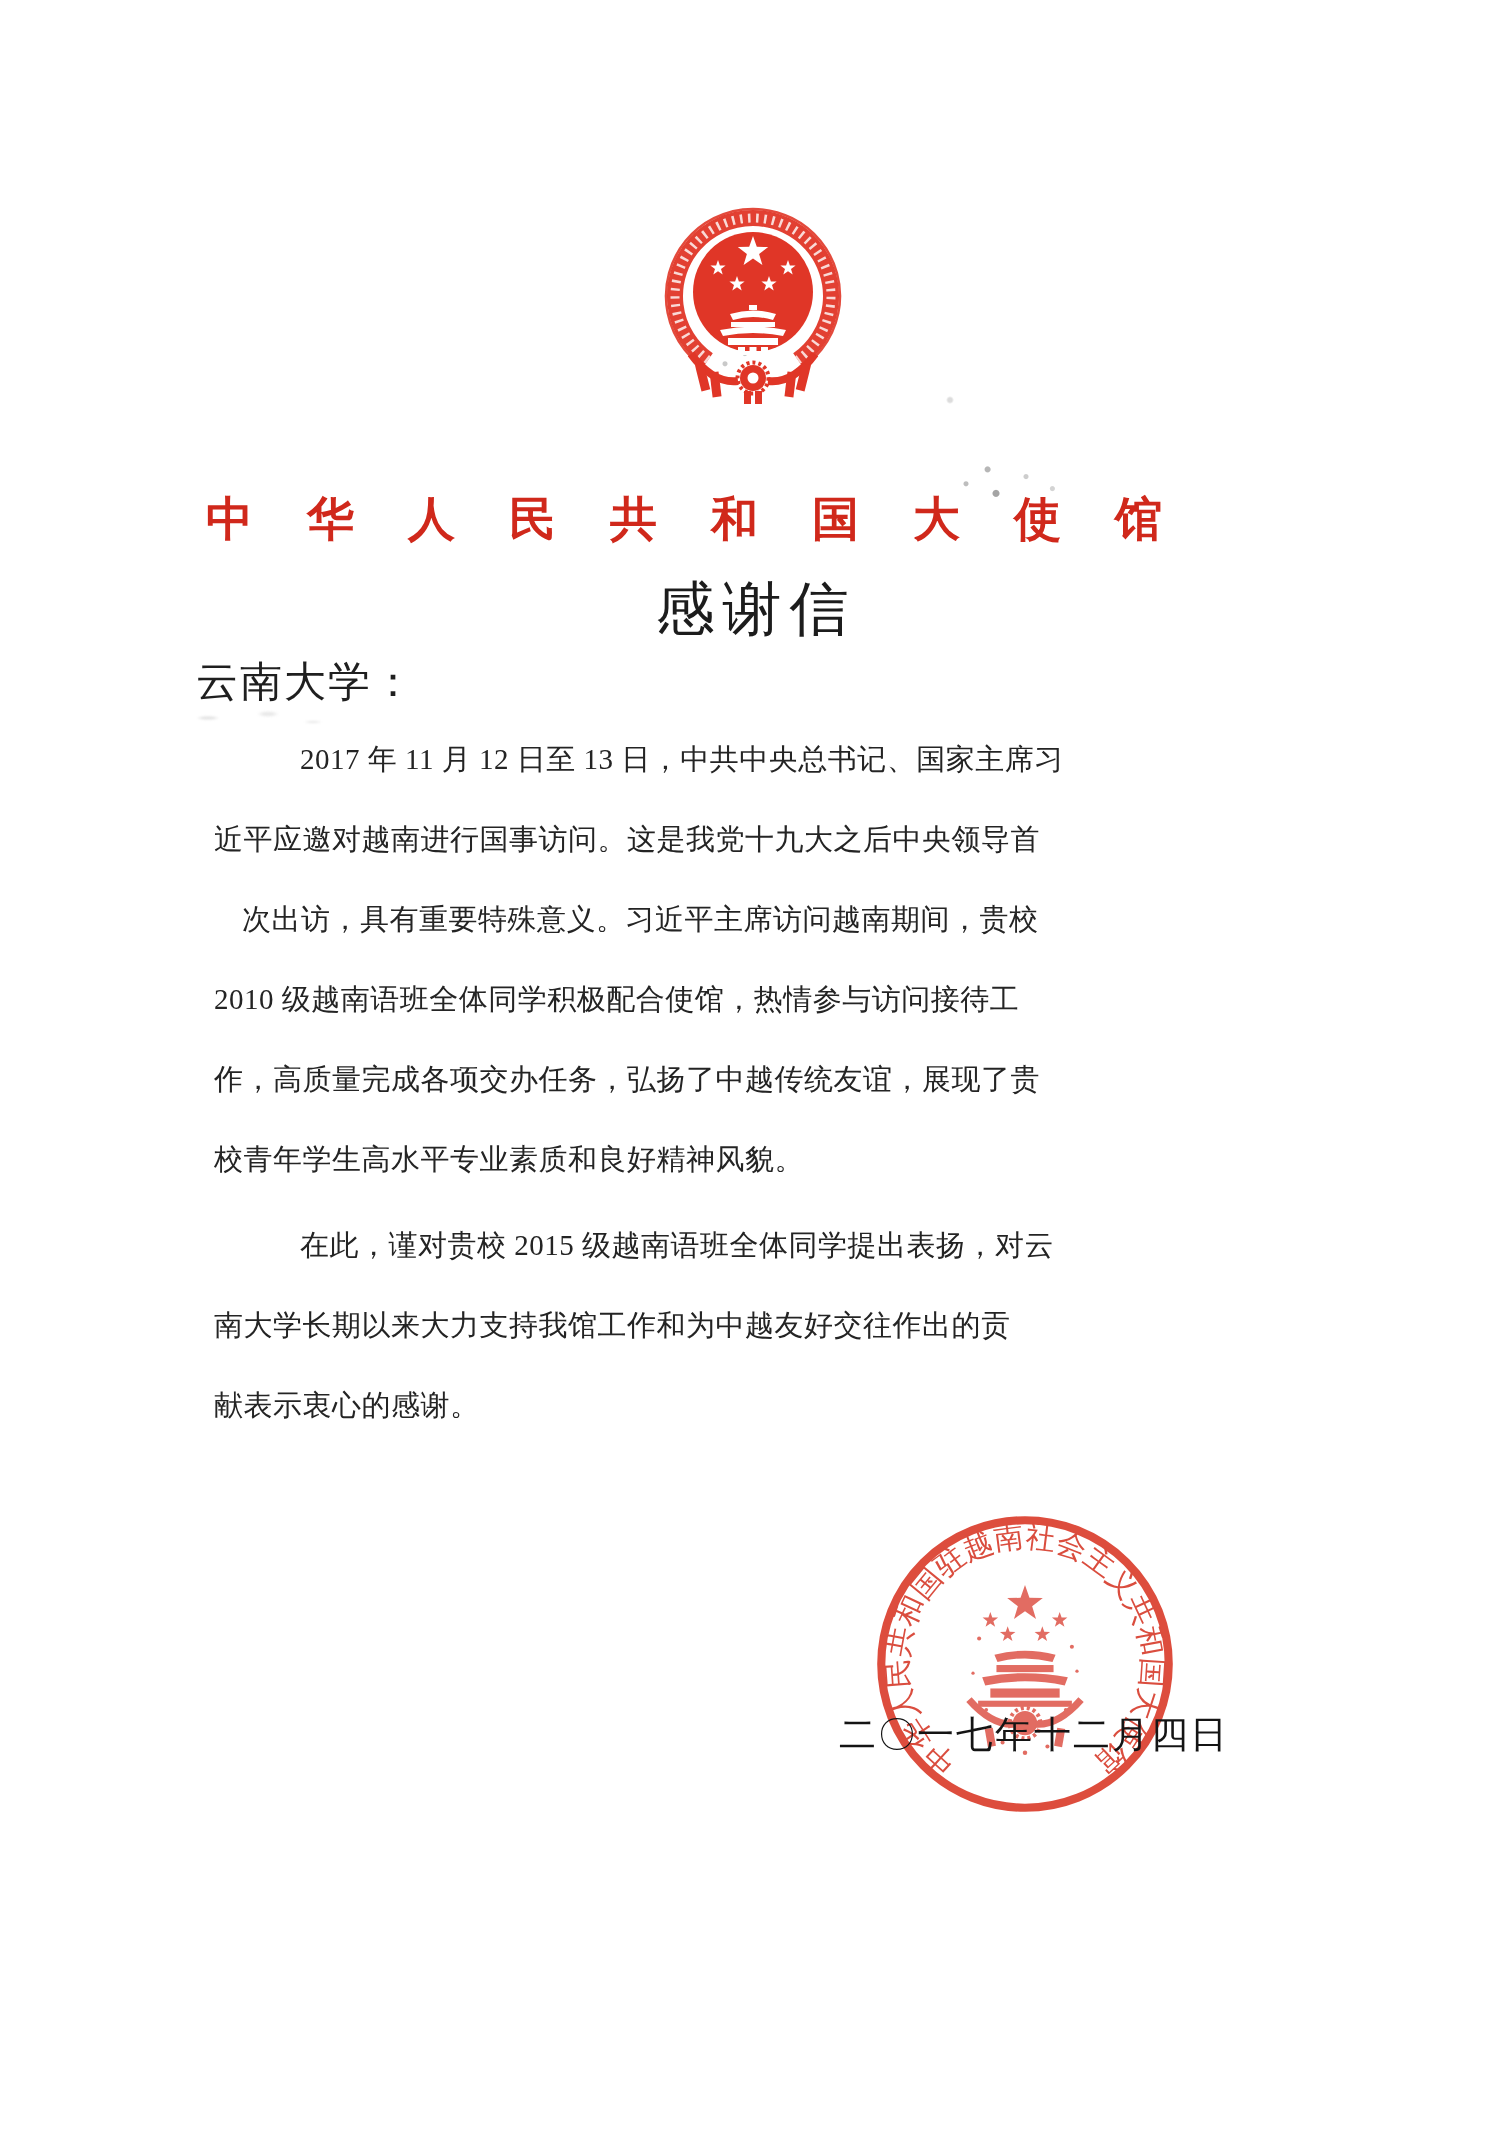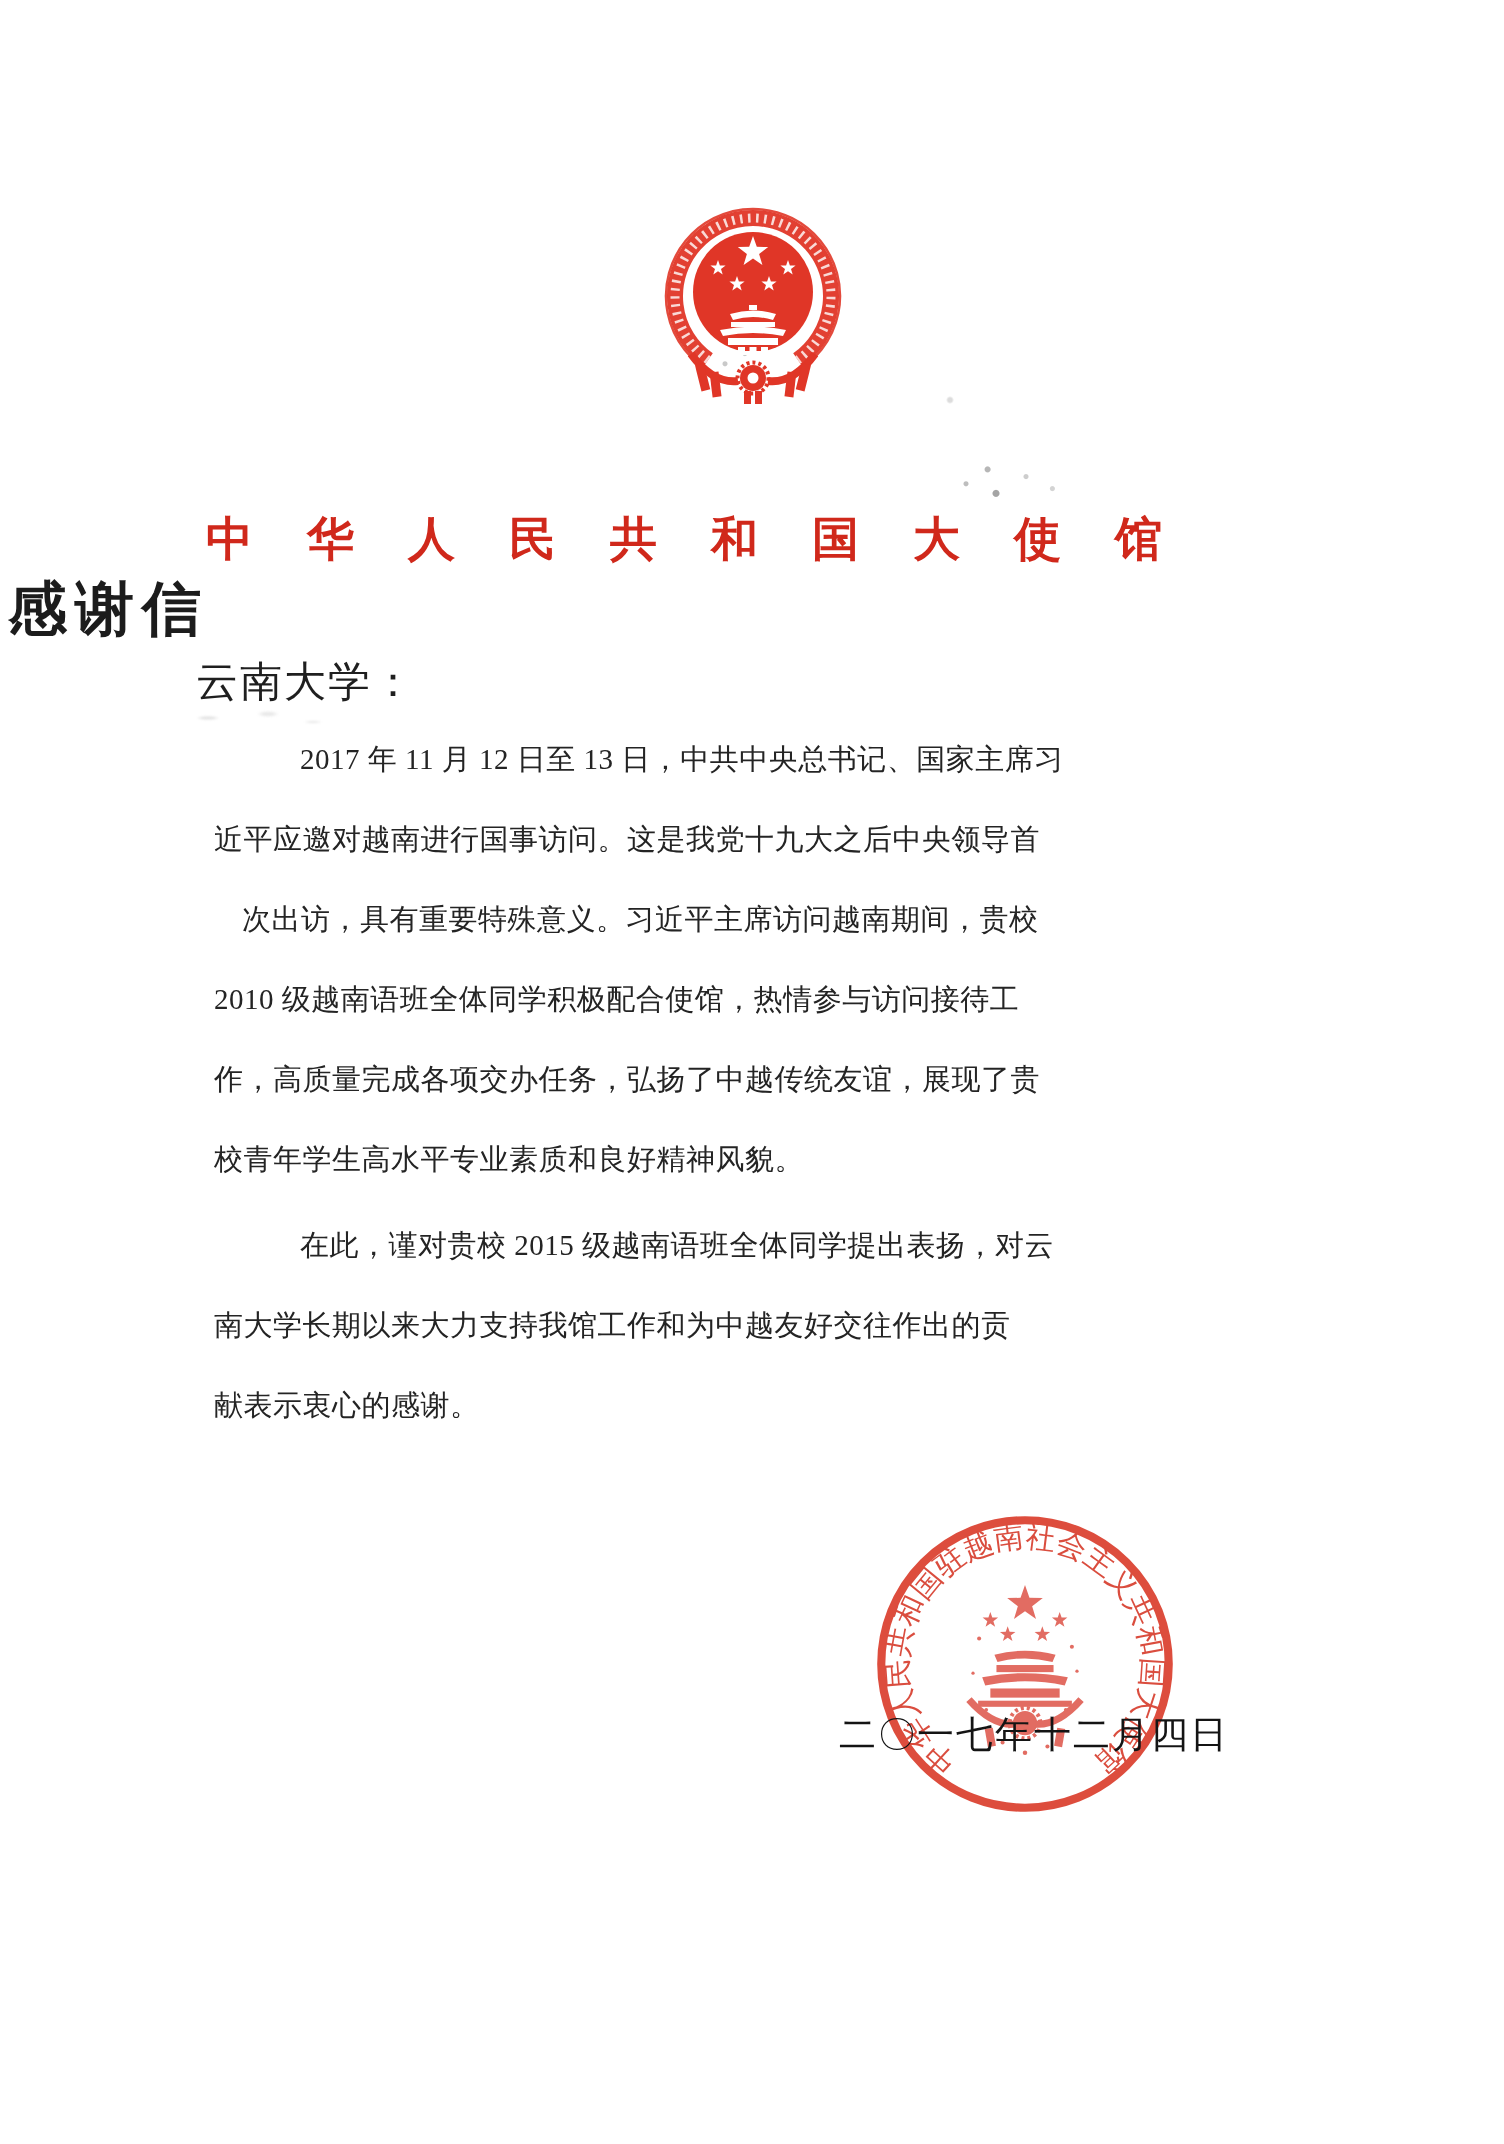--- a/index.html
+++ b/index.html
@@ -9,34 +9,35 @@
     margin:0 auto;
     background:#ffffff;
     overflow:hidden;
     font-family:"Liberation Serif","DejaVu Serif",serif;
     color:#222;
   }
   .emblem{
     position:absolute;left:658px;top:206px;width:190px;height:200px;
   }
   .embassy-title{
-    position:absolute;left:0;top:508px;width:1368px;
+    position:absolute;left:0;top:488px;width:1368px;
     text-align:center;
     font-size:47px;
     letter-spacing:54px;
     text-indent:54px;
     color:#d0281b;
     font-weight:bold;
     font-family:"Liberation Serif","DejaVu Serif",serif;
     white-space:nowrap;
   }
   .letter-title{
     position:absolute;left:0;top:570px;width:1504px;
+    text-align:center;
     font-size:59px;
-    font-weight:700;
+    font-weight:400;
     letter-spacing:8px;
     text-indent:8px;
     color:#1c1c1c;
     font-family:"DejaVu Sans","Liberation Sans",sans-serif;
   }
   .salutation{
     position:absolute;left:196px;top:654px;
     font-size:42px;color:#1f1f1f;letter-spacing:2px;white-space:pre;
   }
   .body-line{

